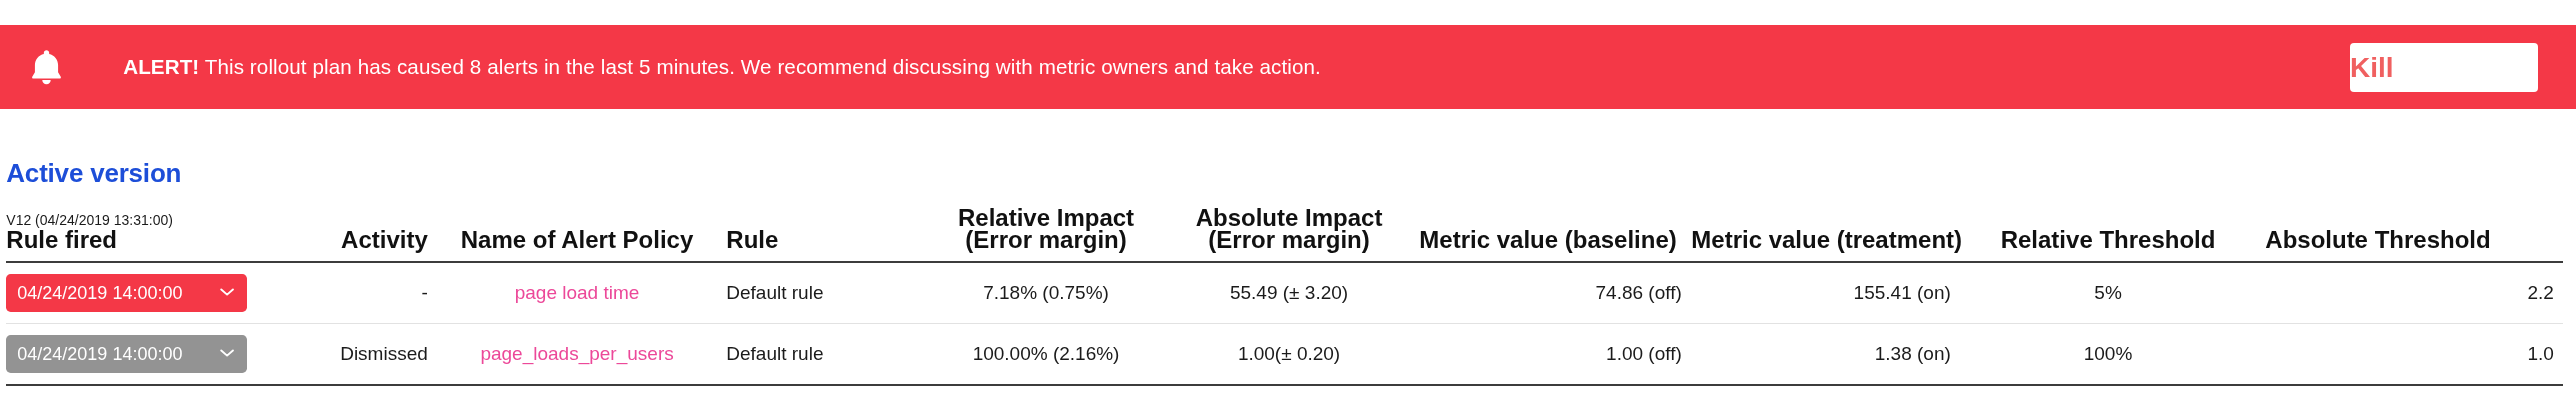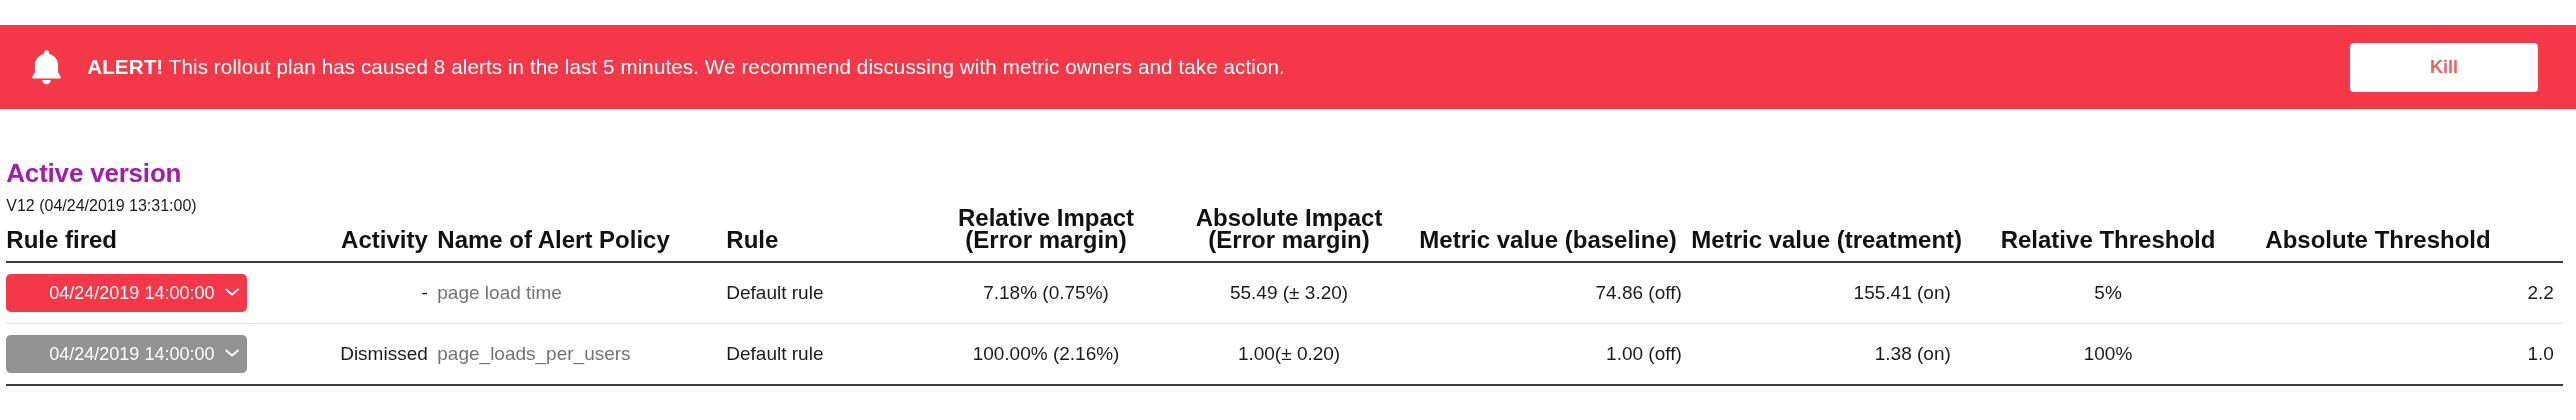--- a/index.html
+++ b/index.html
@@ -19,20 +19,21 @@
   .alert-banner {
     position: absolute;
     left: 0;
     top: 25px;
     width: 2576px;
     height: 84px;
     background: #F43847;
     display: flex;
     align-items: center;
     padding: 0 27px 0 27px;
+    gap: 36px;
   }
   .bell-icon {
     width: 33px;
     height: 36px;
     flex: 0 0 auto;
     margin-left: 3.2px;
     margin-right: 24px;
     display: block;
   }
   .alert-text {
@@ -47,47 +48,47 @@
   .alert-spacer { flex: 1 1 auto; }
   .kill-button {
     flex: 0 0 auto;
     width: 188px;
     height: 49px;
     background: #ffffff;
     border: none;
     border-radius: 4px;
     color: #F06060;
     font-family: "Liberation Sans", "DejaVu Sans", sans-serif;
-    font-size: 18px;
+    font-size: 28px;
     font-weight: bold;
     cursor: pointer;
     line-height: 49px;
-    text-align: center;
+    text-align: left;
     padding: 0;
     margin-right: 11px;
   }
 
   
   .version-block {
     position: absolute;
     left: 6.3px;
     top: 158px;
   }
   .version-title {
     font-size: 26px;
     font-weight: bold;
-    color: #a21caf;
+    color: #1d4ed8;
     line-height: 30px;
     letter-spacing: -0.2px;
   }
   .version-sub {
-    font-size: 16px;
+    font-size: 14px;
     color: #1b1b1b;
     line-height: 24px;
-    margin-top: 6px;
+    margin-top: 20px;
   }
 
   
   .alert-table {
     position: absolute;
     left: 6.3px;
     top: 207px;
     width: 2557px;
     border-collapse: collapse;
     table-layout: fixed;
@@ -112,21 +113,21 @@
     border-bottom: 1.6px solid #e2e2e2;
     vertical-align: middle;
     white-space: nowrap;
   }
   .alert-table tbody tr:last-child td {
     border-bottom: 2.4px solid #3c3c3c;
   }
 
   .col-alert    { width: 277px; text-align: left;  }
   .col-activity { width: 154px; text-align: right;  }
-  .col-policy   { width: 289px; text-align: left;  }
+  .col-policy   { width: 289px; text-align: center;  }
   .col-rule     { width: 202px; text-align: left;  }
   .col-relimp   { width: 245px; text-align: center;}
   .col-absimp   { width: 241px; text-align: center;}
   .col-mvb      { width: 277px; text-align: right; }
   .col-mvt      { width: 269px; text-align: right; }
   .col-relthr   { width: 305px; text-align: center;}
   .col-absthr   { width: 298px; text-align: right; }
 
   
   th.col-mvb, th.col-mvt { text-align: center; padding-right: 0; }
@@ -145,30 +146,30 @@
     height: 38px;
     border-radius: 4.7px;
     padding: 0 12.7px 0 11px;
     color: #ffffff;
     font-size: 18px;
     cursor: pointer;
     user-select: none;
   }
   .alert-badge.sev-red  { background: #F43847; }
   .alert-badge.sev-gray { background: #939393; }
-  .alert-badge .badge-label { line-height: 38px; margin-left: 32px; }
+  .alert-badge .badge-label { line-height: 38px; }
   .chevron-down {
     width: 14.2px;
     height: 8.7px;
     margin-left: 11px;
     flex: 0 0 auto;
   }
 
   .policy-link {
-    color: #737373;
+    color: #ec4899;
     text-decoration: none;
     font-size: 19px;
     cursor: pointer;
   }
 </style>
 </head>
 <body>
 
 <div class="alert-banner">
   <svg class="bell-icon" viewBox="0 0 42 46" aria-hidden="true">

